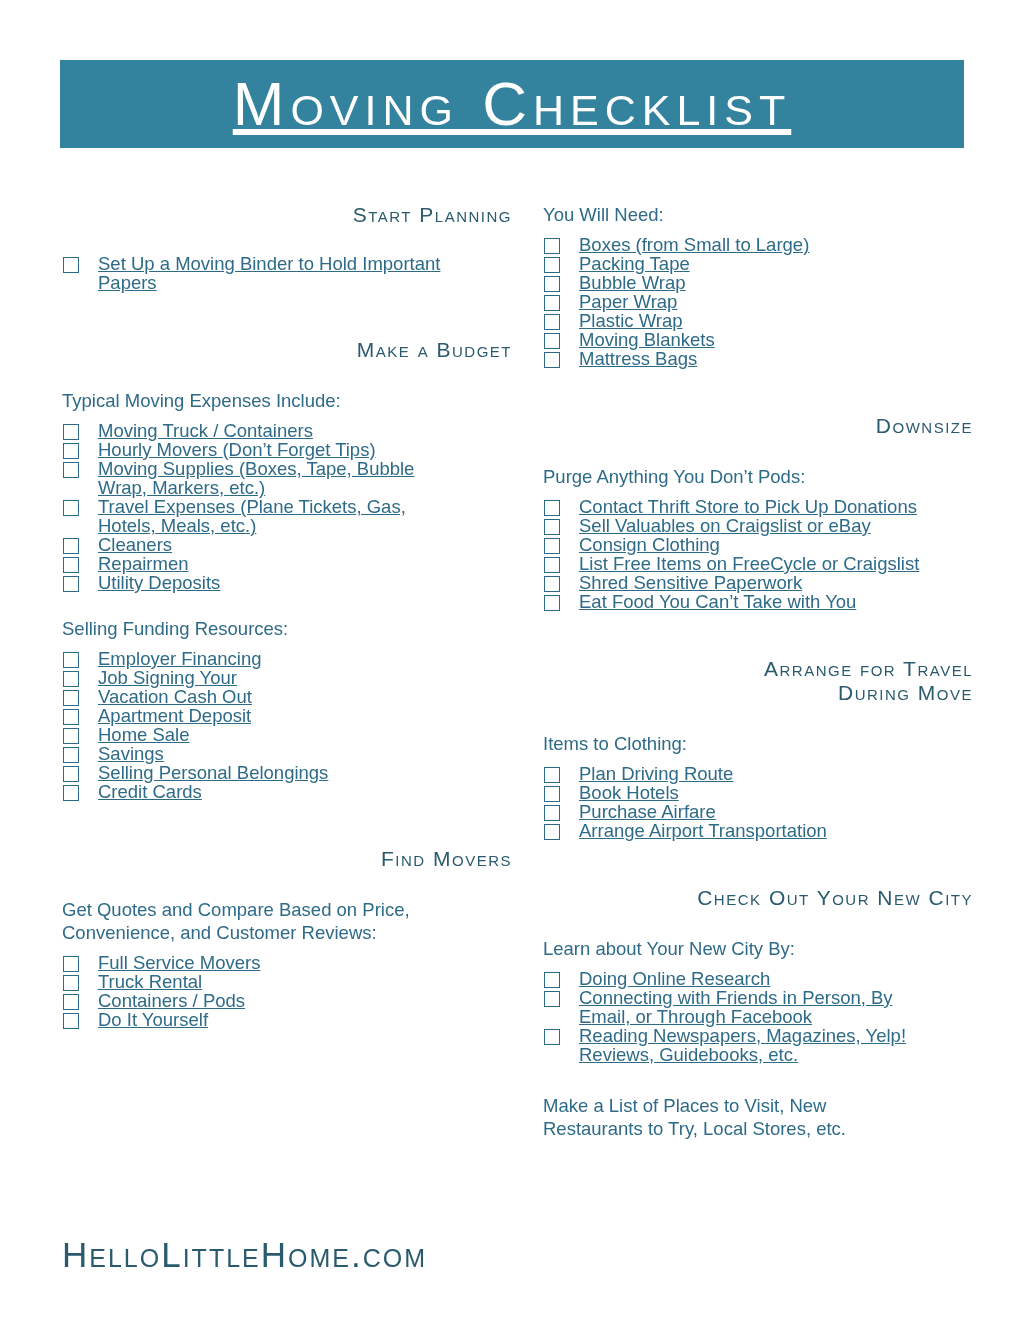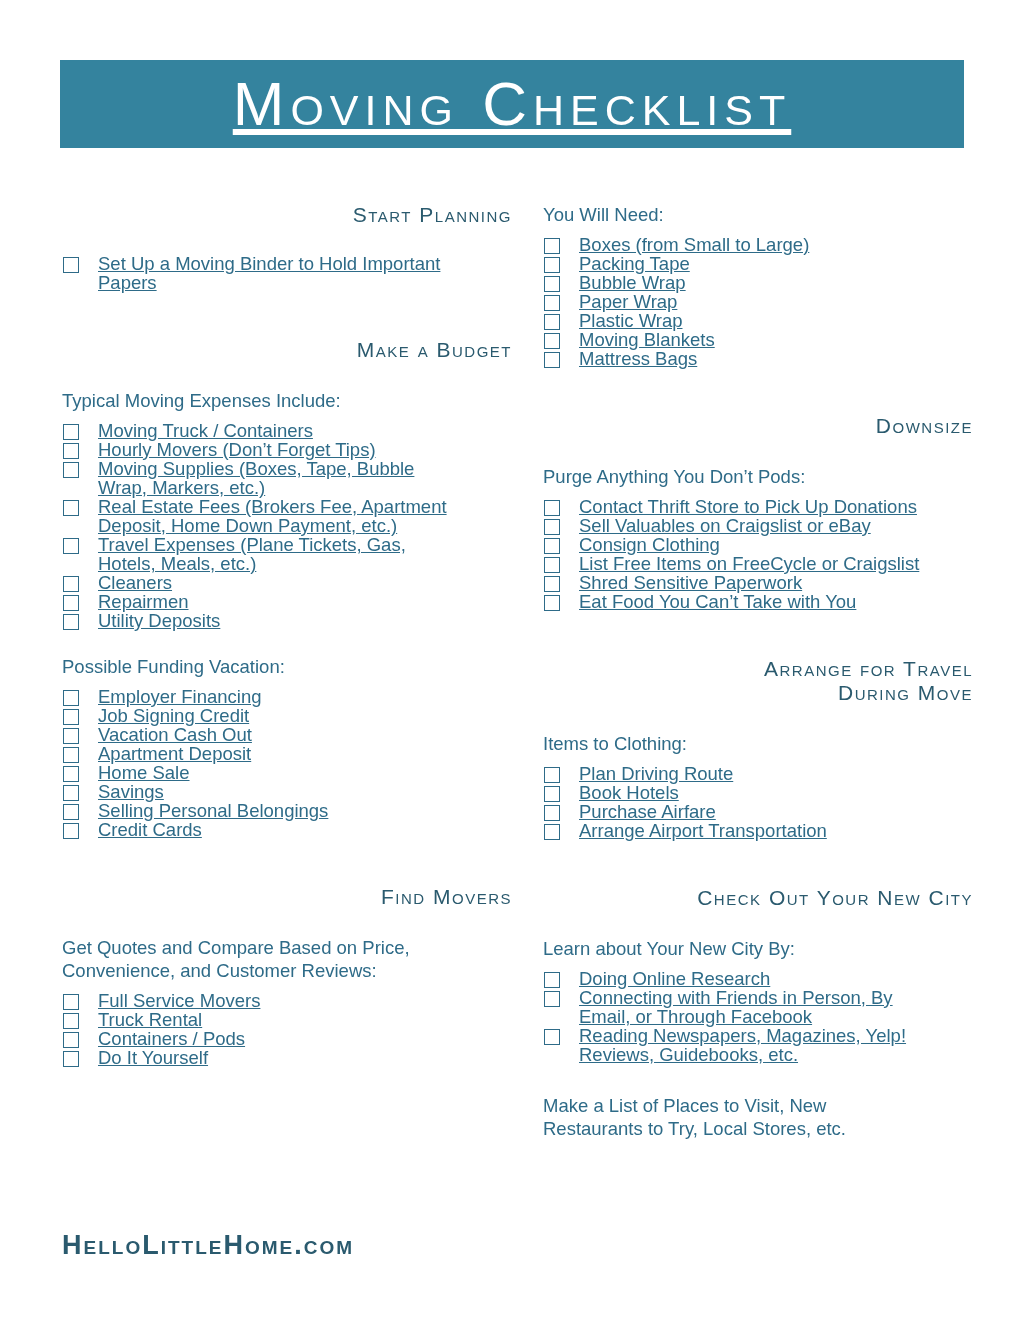--- a/index.html
+++ b/index.html
@@ -88,23 +88,23 @@
   .paragraph {
     margin: 30px 0 0 0;
     font-size: 18.5px;
     line-height: 23px;
     color: var(--body-text, #2e6b88);
     white-space: pre-line;
   }
   .footer {
     position: absolute;
     left: 62px;
-    bottom: 64px;
-    font-size: 27px;
-    font-weight: bold;
+    bottom: 50px;
+    font-size: 35px;
+    font-weight: normal;
     font-variant: small-caps;
     letter-spacing: 2px;
     color: var(--heading, #2a5a6e);
   }
 </style>
 </head>
 <body>
 
 <header class="banner">
   <h1 class="title">Moving Checklist</h1>
@@ -134,50 +134,45 @@
             <span class="checkbox"></span>
             <span class="item-text">Hourly Movers (Don’t Forget Tips)</span>
           </li>
           <li class="check-item">
             <span class="checkbox"></span>
             <span class="item-text">Moving Supplies (Boxes, Tape, Bubble
 Wrap, Markers, etc.)</span>
           </li>
           <li class="check-item">
             <span class="checkbox"></span>
-            <span class="item-text">Real Estate Fees (Brokers Fee, Apartment
-Deposit, Home Down Payment, etc.)</span>
-          </li>
-          <li class="check-item">
-            <span class="checkbox"></span>
             <span class="item-text">Travel Expenses (Plane Tickets, Gas,
 Hotels, Meals, etc.)</span>
           </li>
           <li class="check-item">
             <span class="checkbox"></span>
             <span class="item-text">Cleaners</span>
           </li>
           <li class="check-item">
             <span class="checkbox"></span>
             <span class="item-text">Repairmen</span>
           </li>
           <li class="check-item">
             <span class="checkbox"></span>
             <span class="item-text">Utility Deposits</span>
           </li>
         </ul>
-        <p class="intro">Possible Funding Vacation:</p>
+        <p class="intro">Selling Funding Resources:</p>
         <ul class="checklist">
           <li class="check-item">
             <span class="checkbox"></span>
             <span class="item-text">Employer Financing</span>
           </li>
           <li class="check-item">
             <span class="checkbox"></span>
-            <span class="item-text">Job Signing Credit</span>
+            <span class="item-text">Job Signing Your</span>
           </li>
           <li class="check-item">
             <span class="checkbox"></span>
             <span class="item-text">Vacation Cash Out</span>
           </li>
           <li class="check-item">
             <span class="checkbox"></span>
             <span class="item-text">Apartment Deposit</span>
           </li>
           <li class="check-item">

